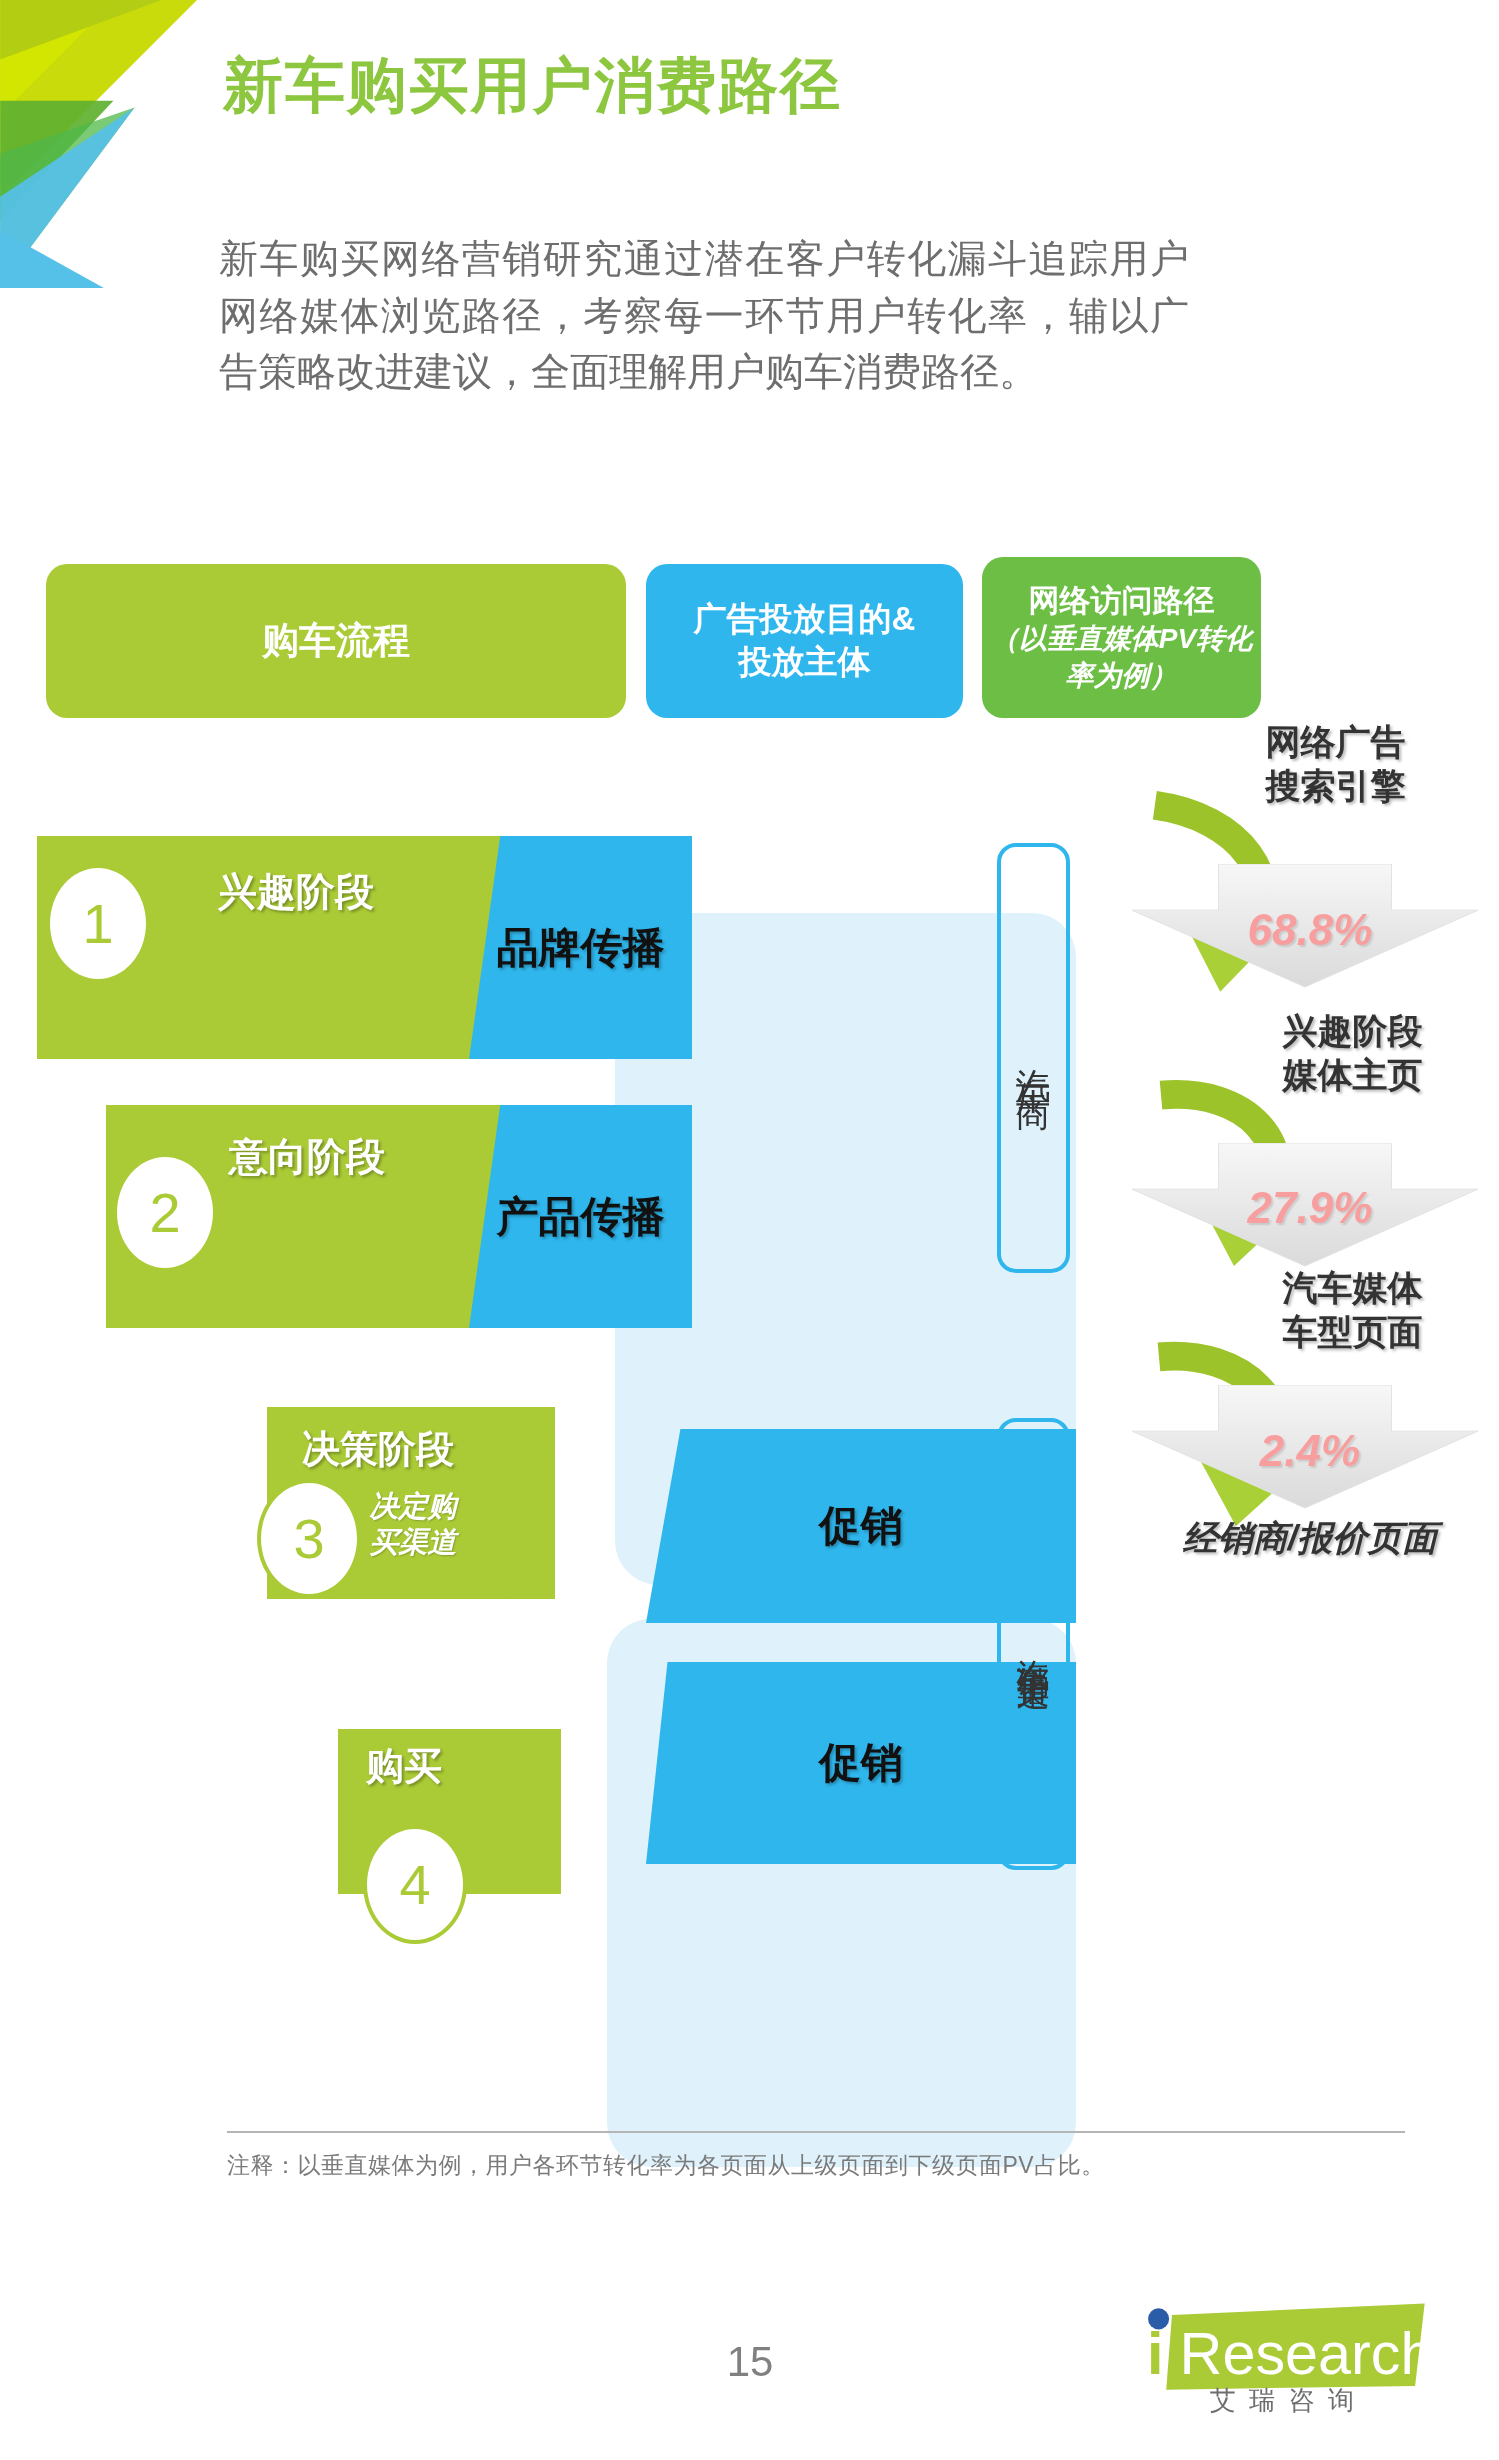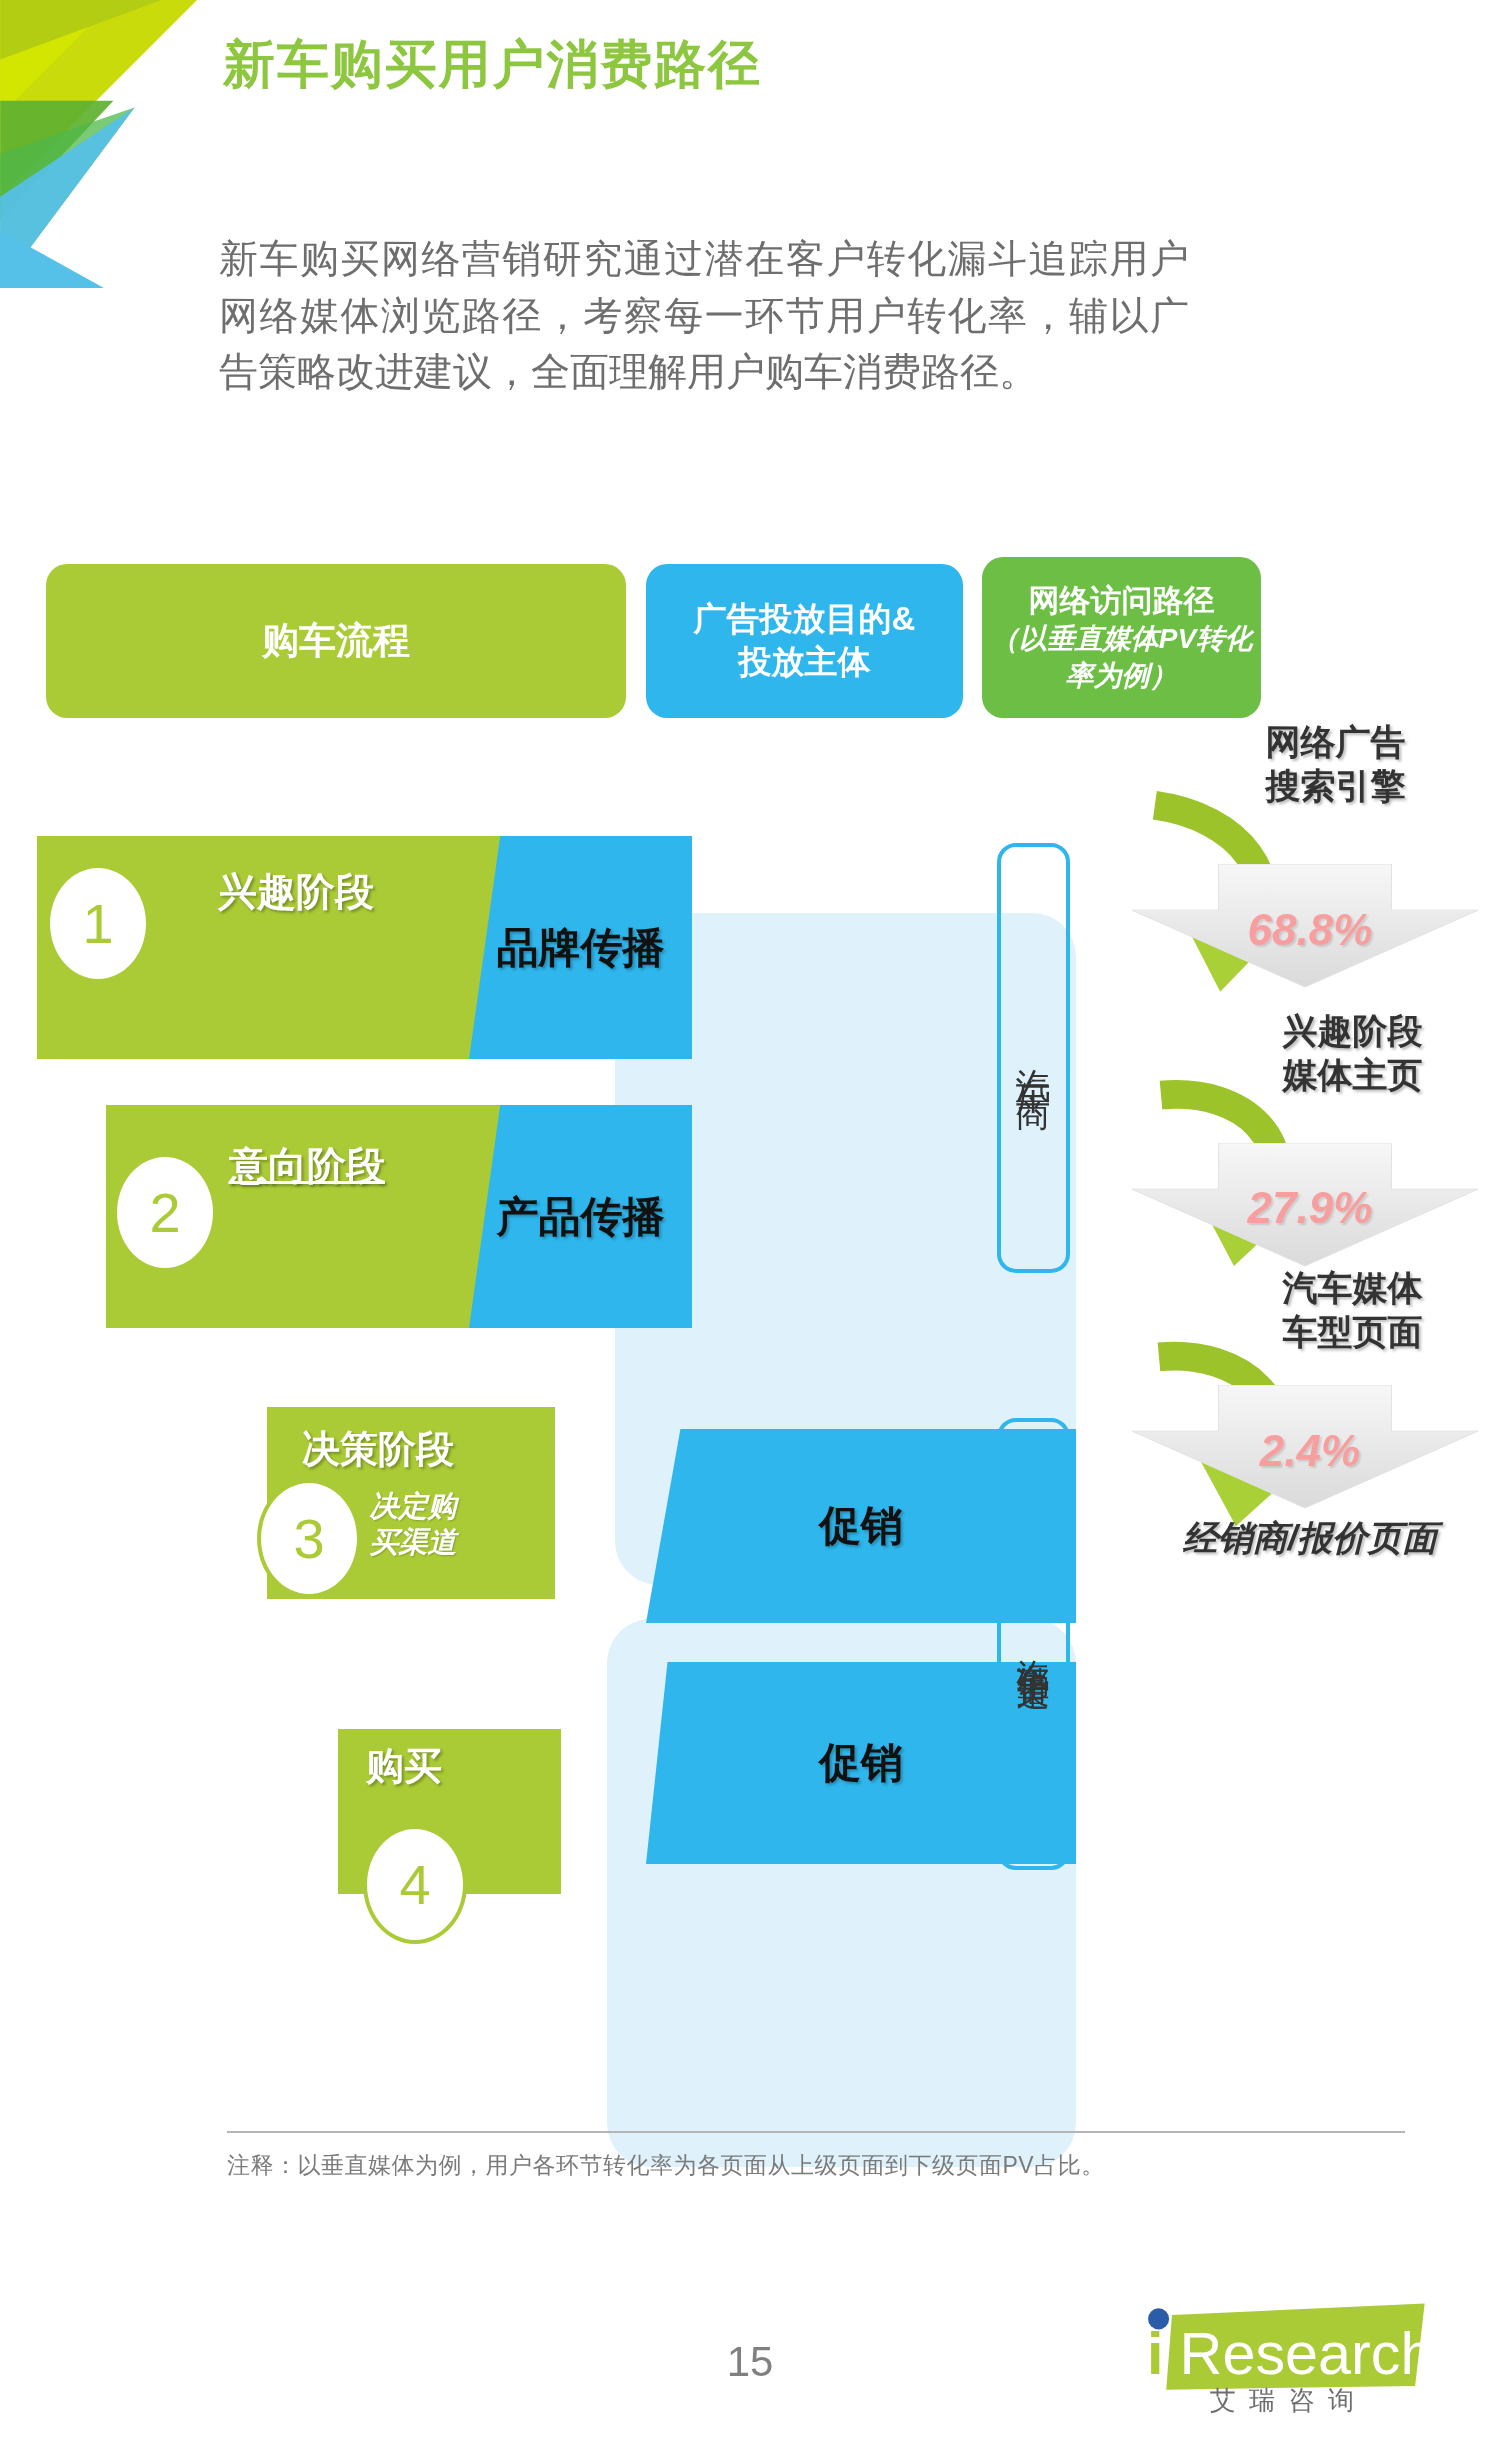--- a/index.html
+++ b/index.html
@@ -9,22 +9,22 @@
     position:relative;
     font-family:"Liberation Sans", sans-serif;
     overflow:hidden;
   }
 
   
   .corner { position:absolute; top:0; left:0; width:250px; height:288px; pointer-events:none; }
 
   
   .title {
-    position:absolute; left:223px; top:30px;
-    font-size:52px; font-weight:bold; letter-spacing:1.9px;
+    position:absolute; left:223px; top:46px;
+    font-size:60px; font-weight:bold; letter-spacing:1.9px;
     color:#8DC63F; white-space:nowrap;
   }
   .intro {
     position:absolute; left:219px; top:231px; width:970px;
     font-size:39px; line-height:1.45; color:#6E6E6E; text-align:justify;
   }
 
   
   .pill {
     position:absolute; border-radius:21px;
@@ -165,21 +165,21 @@
     <span>1</span>
   </div>
   <div class="blueblk" style="left:469px; top:106px; width:223px; height:223px; clip-path:polygon(14% 0, 100% 0, 100% 100%, 0% 100%);">
     <div class="lbl">品牌传播</div>
   </div>
 
   <div class="band" style="left:106px; top:375px; width:584px; height:223px;">
     <svg class="shape" viewBox="0 0 608 232" preserveAspectRatio="none">
       <polygon points="28,0 608,0 580,232 58,232 0,116" fill="#AACB36"></polygon>
     </svg>
-    <div class="stage-title" style="left:123px; top:34px;text-decoration:underline;">意向阶段</div>
+    <div class="stage-title" style="left:123px; top:25px;">意向阶段</div>
     <div class="stage-desc" style="left:154px; top:144px; width:384px;">
       <div>了解/对比车型</div>
     </div>
   </div>
   <div class="circle" style="left:113px; top:423px; width:104px; height:119px;">
     <span>2</span>
   </div>
   <div class="blueblk" style="left:469px; top:375px; width:223px; height:223px; clip-path:polygon(14% 0, 100% 0, 100% 100%, 0% 100%);">
     <div class="lbl">产品传播</div>
   </div>

